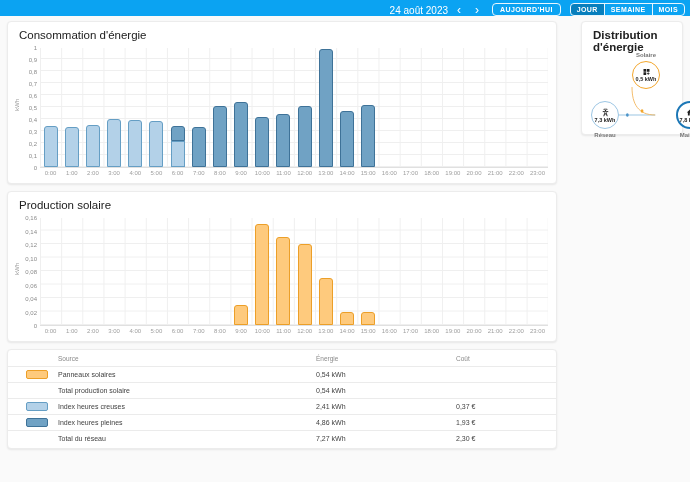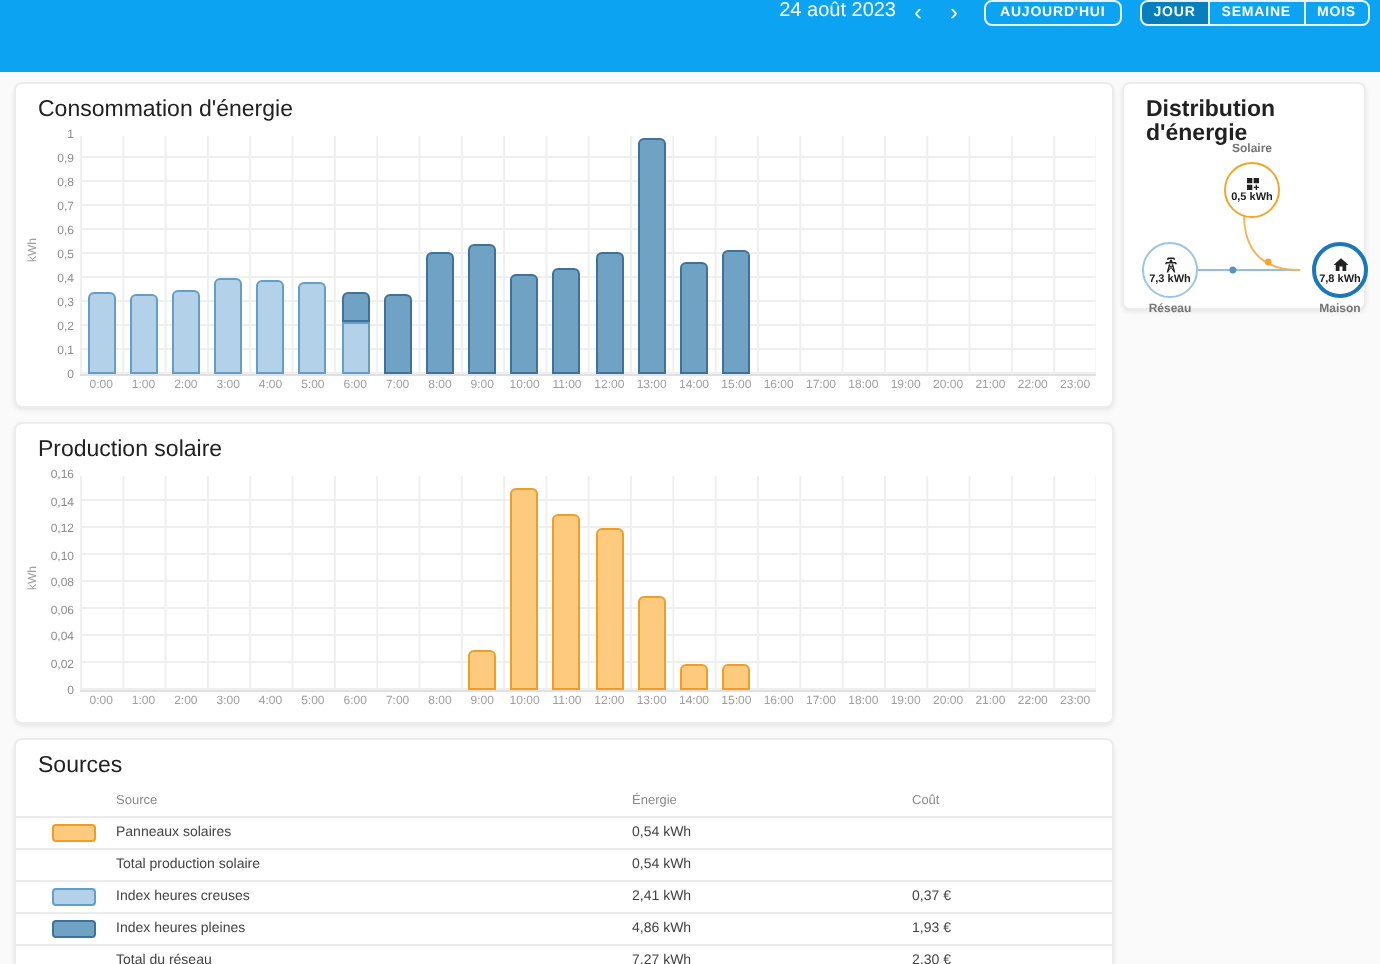--- a/index.html
+++ b/index.html
@@ -1,39 +1,39 @@
 <!DOCTYPE html>
 <html><head>
 <meta charset="utf-8">
 <style>
   * { margin:0; padding:0; box-sizing:border-box; }
   html,body { width:690px; height:482px; overflow:hidden; background:#fafafa;
     font-family:"Liberation Sans", sans-serif; color:#212121; }
   .app { width:690px; height:482px; display:flex; flex-direction:column; }
 
   
-  .topbar { height:36px; background:#0ba3f2; display:flex; align-items:flex-start;
+  .topbar { height:16px; background:#0ba3f2; display:flex; align-items:flex-end;
     justify-content:flex-end; padding:0 5px; gap:9px; flex:0 0 auto; }
   .topbar .date { color:#fff; font-size:10px; }
   .nav-arrows { display:flex; gap:14px; margin-right:4px; }
   .nav-arrow { color:#fff; font-size:12px; line-height:12px; cursor:pointer; background:none; border:none;
     font-family:"Liberation Sans", sans-serif; }
   .btn-outline { border:1px solid rgba(255,255,255,.9); border-radius:4px; color:#fff;
     font-size:7px; font-weight:bold; letter-spacing:.4px; padding:2px 7px; background:transparent; cursor:pointer;
     font-family:"Liberation Sans", sans-serif; }
   .btn-group { display:flex; border:1px solid rgba(255,255,255,.9); border-radius:4px; overflow:hidden; }
   .btn-seg { color:#fff; font-size:7px; font-weight:bold; letter-spacing:.4px; padding:2px 6px;
     background:transparent; border:none; border-left:1px solid rgba(255,255,255,.9); cursor:pointer;
     font-family:"Liberation Sans", sans-serif; }
   .btn-seg:first-child { border-left:none; }
   .btn-seg.active { background:rgba(0,0,0,.22); }
 
   
   .main { flex:1; padding:5px 7px; }
-  .row1 { display:flex; gap:4px; align-items:flex-start; }
+  .row1 { display:flex; gap:24px; align-items:flex-start; }
   .card { background:#fff; border:1px solid #ececec; border-radius:4px;
     box-shadow:0 1px 2px rgba(0,0,0,.08); }
   .card-title { font-size:11.5px; color:#212121; padding:7px 11px 3px; }
   .chart-card { width:550px; padding-bottom:5px; }
 
   
   .chart { display:flex; margin:4px 8px 0 4px; }
   .ylab { width:9px; position:relative; }
   .ylab span { position:absolute; top:50%; left:-1px; font-size:6px; color:#9e9e9e;
     transform:rotate(-90deg) translateX(50%); transform-origin:center; white-space:nowrap; }
@@ -321,21 +321,20 @@
           <div class="xtick">18:00</div>
           <div class="xtick">19:00</div>
           <div class="xtick">20:00</div>
           <div class="xtick">21:00</div>
           <div class="xtick">22:00</div>
           <div class="xtick">23:00</div>
         </div>
     </div>
 
     <div class="card sources-card">
-      <div class="card-title">Sources</div>
       <div class="thead">
         <div class="th first">Source</div>
         <div class="th">Énergie</div>
         <div class="th">Coût</div>
       </div>
       <div>
           <div class="trow">
             <div class="tcell">
               <span class="swatch" style="background: rgb(254, 202, 125); border-color: rgb(236, 159, 40);"></span>
               <span>Panneaux solaires</span>

